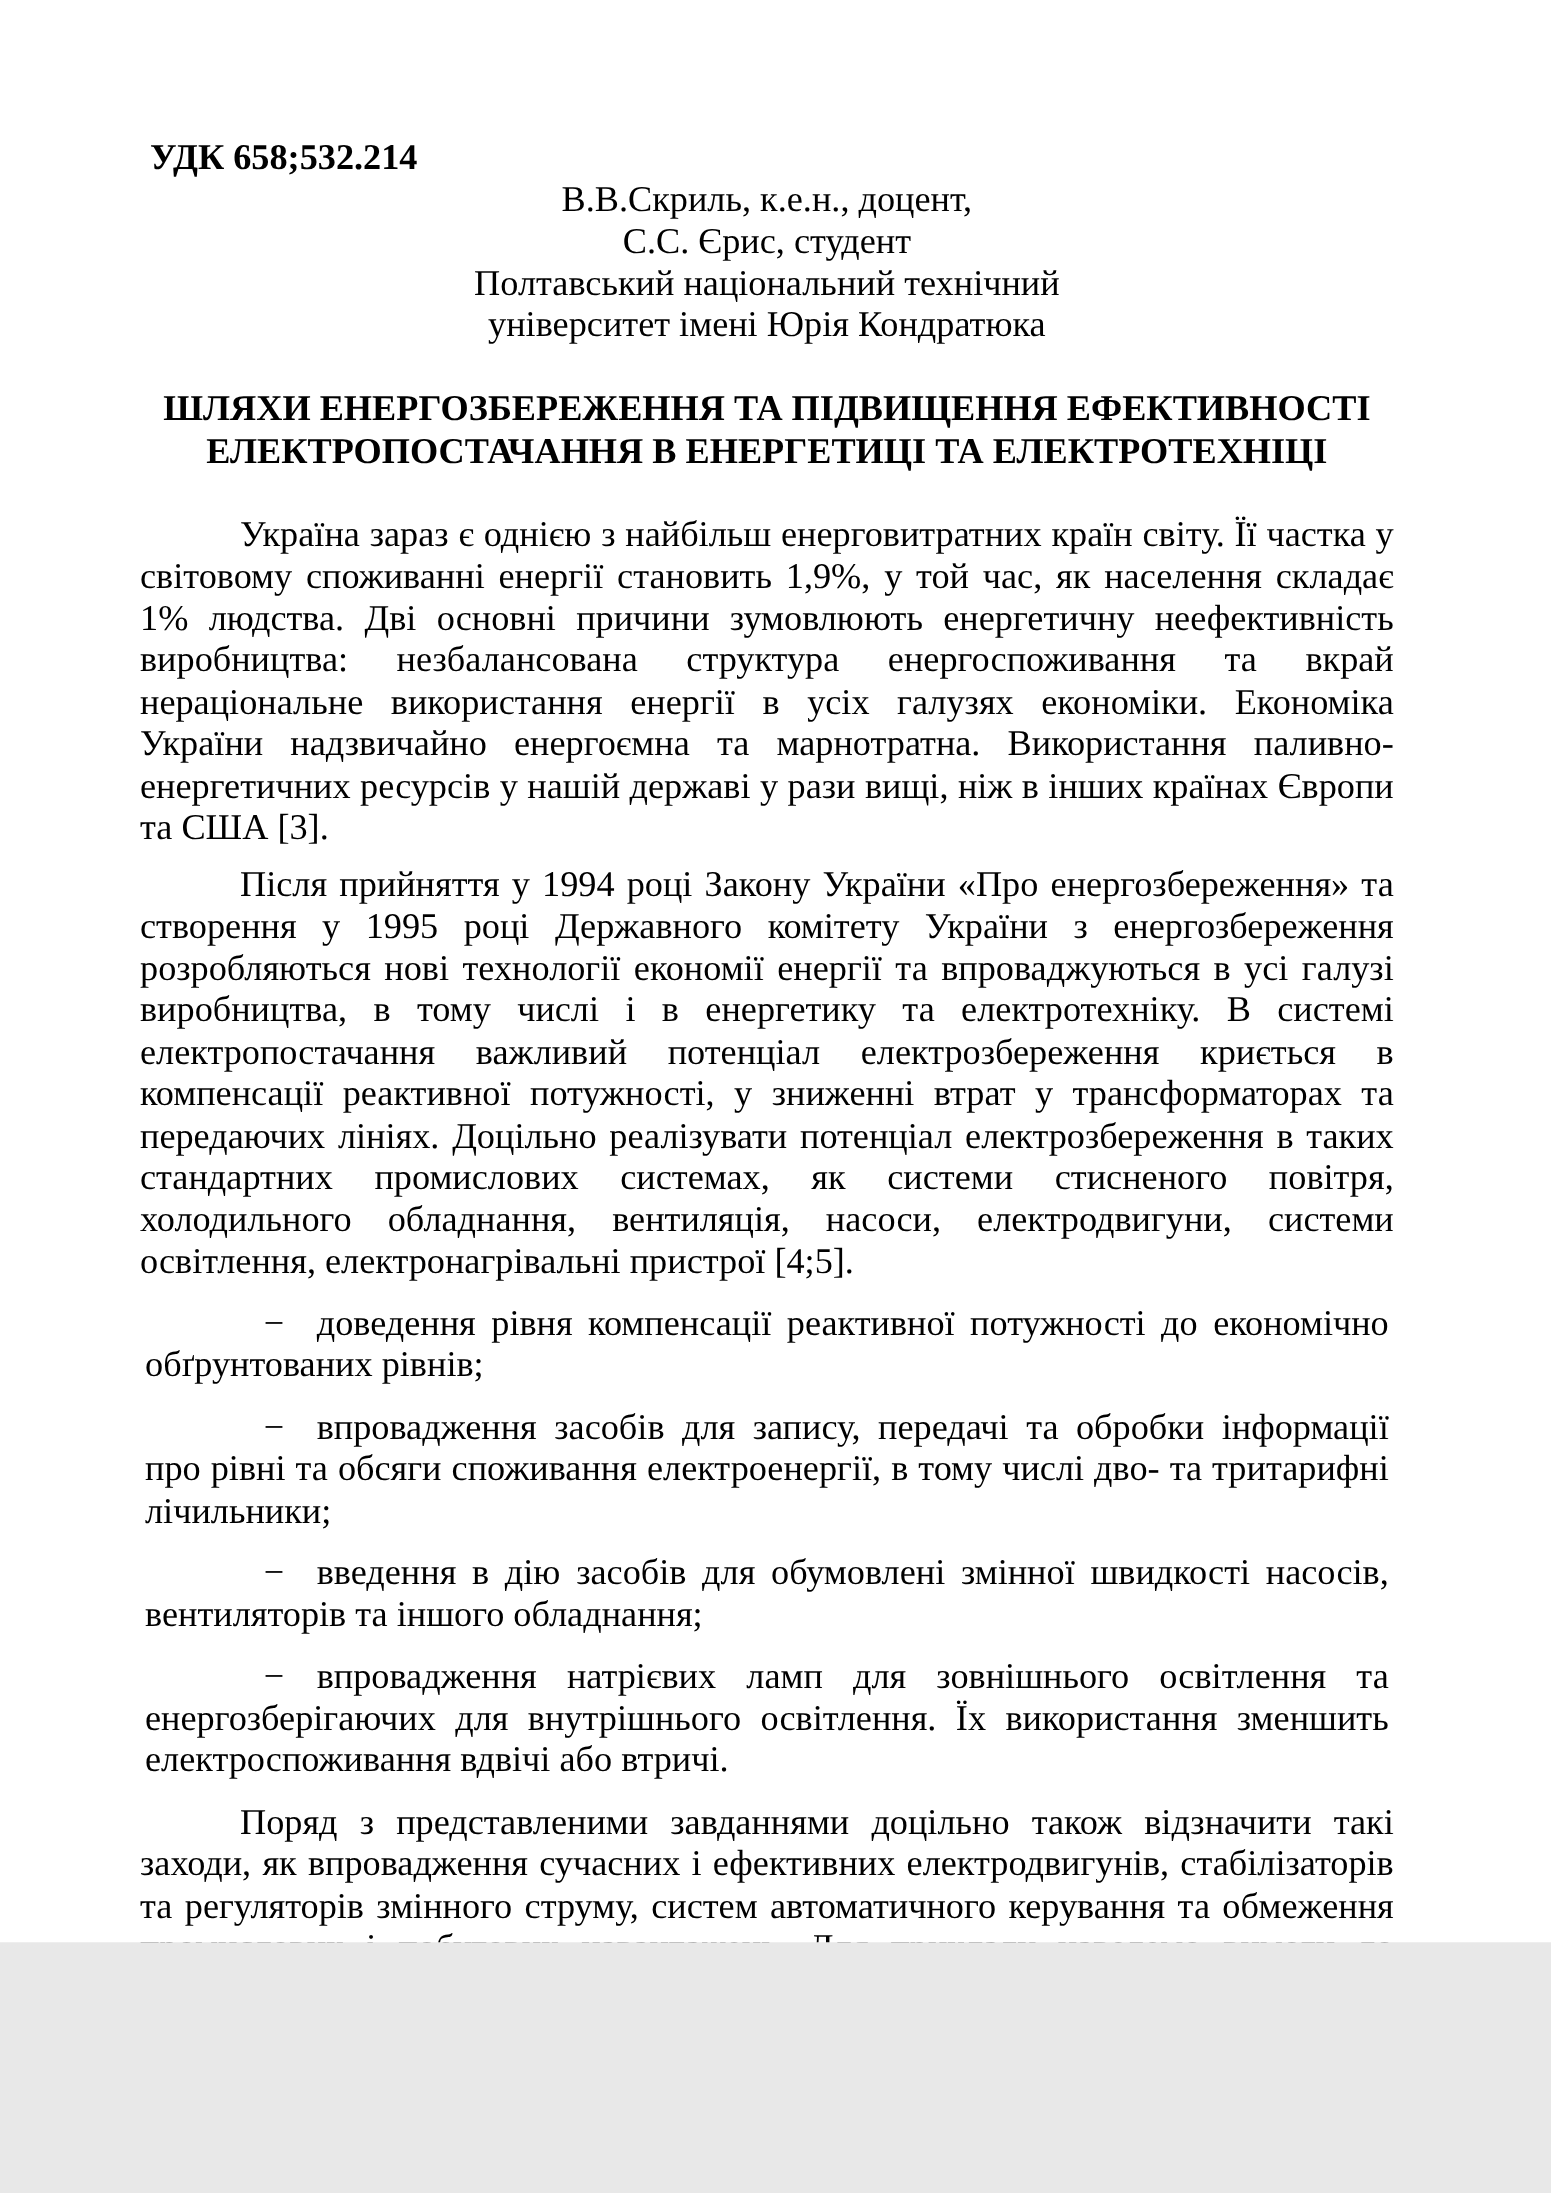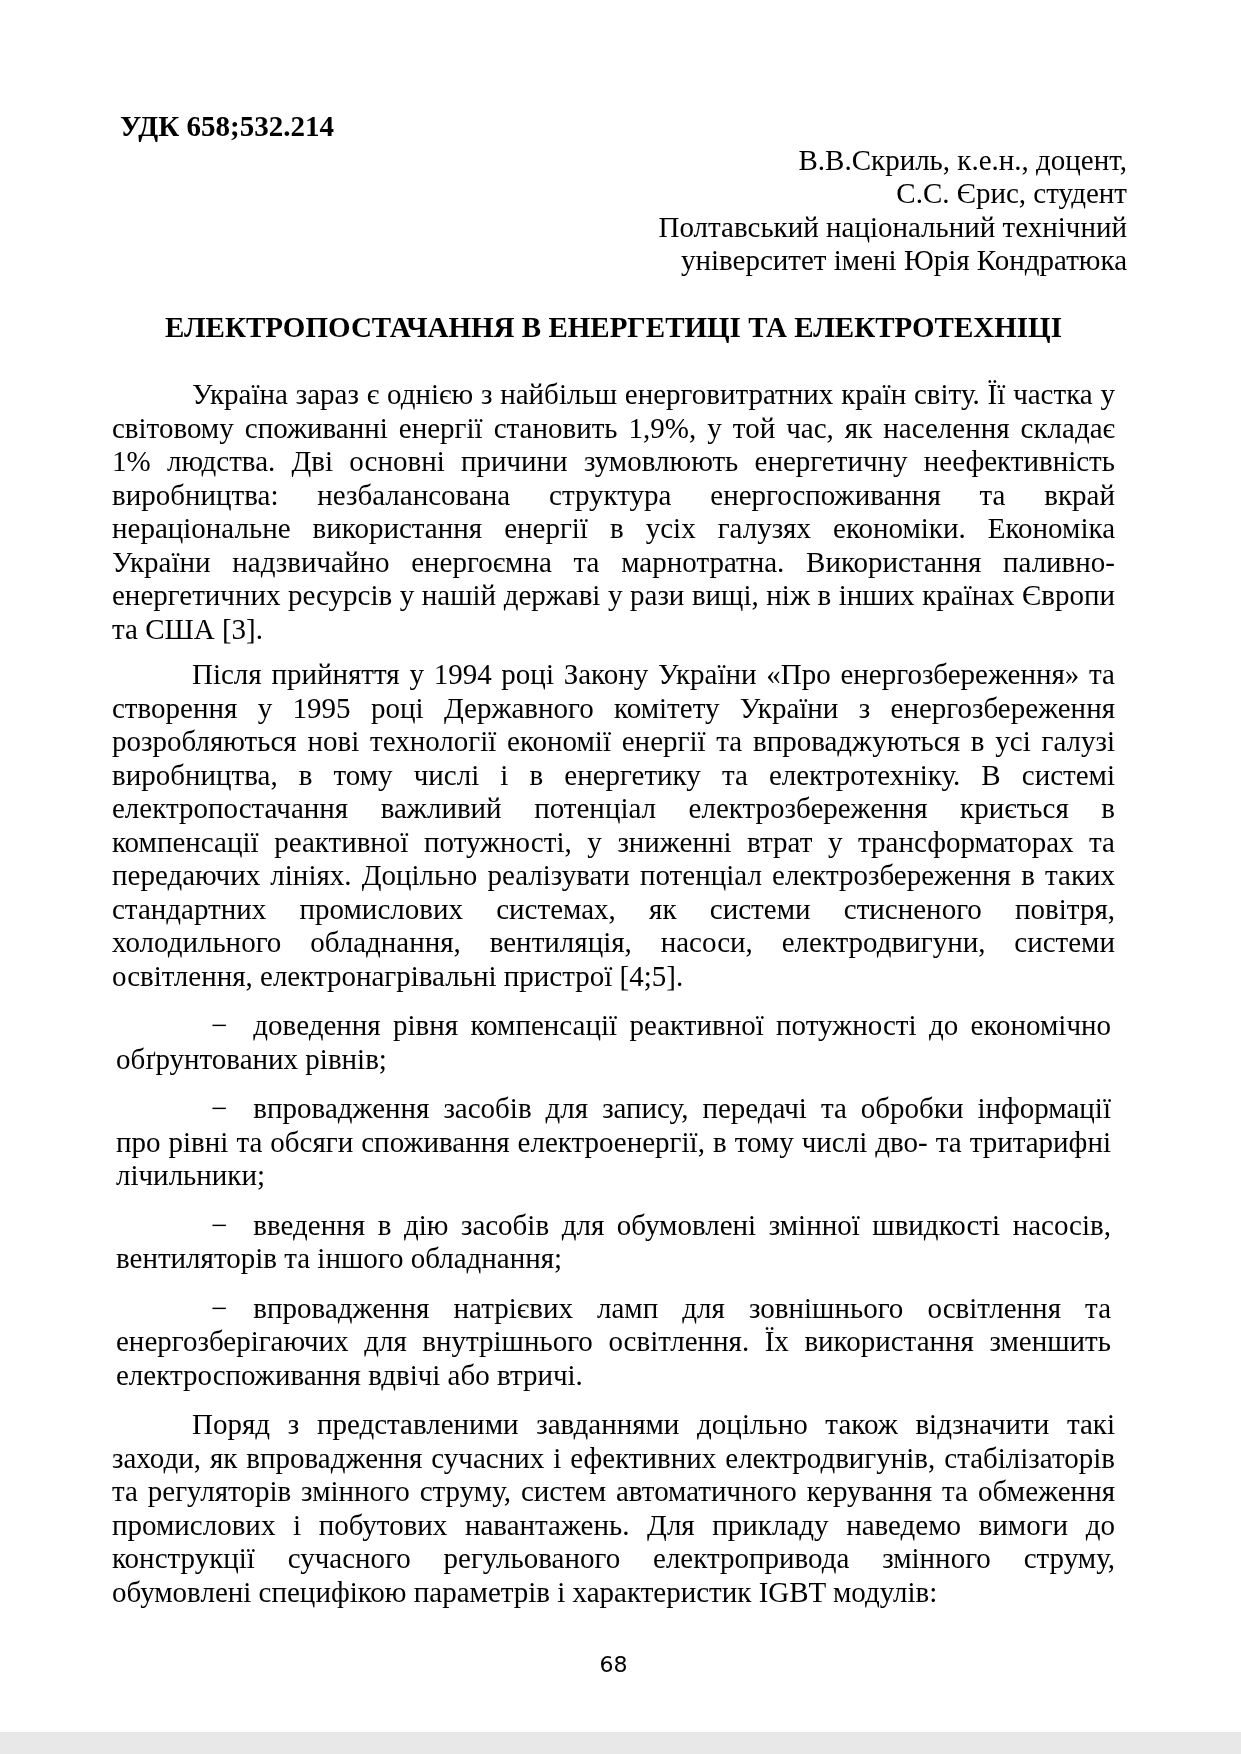--- a/index.html
+++ b/index.html
@@ -3,42 +3,42 @@
 <meta charset="utf-8">
 <style>
   html, body {
     margin: 0;
     padding: 0;
     background: #e8e8e8;
   }
   .page {
     position: relative;
     width: 1241px;
-    height: 1732px;
+    height: 1554px;
     margin: 0 auto;
     background: #ffffff;
     color: #000000;
     font-family: "Liberation Serif", serif;
     font-size: 29px;
     line-height: 33.5px;
     overflow: hidden;
   }
   .content {
     position: absolute;
     left: 100px;
     top: 110px;
     width: 1027px;
   }
   .udk {
     font-weight: bold;
     text-indent: 20px;
     text-align: left;
   }
   .authors {
-    text-align: right;
+    text-align: center;
   }
   .authors div {
     white-space: nowrap;
   }
   .title {
     font-size: 29px;
     font-weight: bold;
     text-align: center;
     margin: 33.5px 0;
     line-height: 33.5px;
@@ -77,20 +77,21 @@
     <div class="udk">УДК 658;532.214</div>
 
     <div class="authors">
       <div>В.В.Скриль, к.е.н., доцент,</div>
       <div>С.С. Єрис, студент</div>
       <div>Полтавський національний технічний</div>
       <div>університет імені Юрія Кондратюка</div>
     </div>
 
     <h1 class="title">
+      <div>ШЛЯХИ ЕНЕРГОЗБЕРЕЖЕННЯ ТА ПІДВИЩЕННЯ ЕФЕКТИВНОСТІ</div>
       <div>ЕЛЕКТРОПОСТАЧАННЯ В ЕНЕРГЕТИЦІ ТА ЕЛЕКТРОТЕХНІЦІ</div>
     </h1>
 
     <p class="para">Україна зараз є однією з найбільш енерговитратних країн світу. Її частка у світовому споживанні енергії становить 1,9%, у той час, як населення складає 1% людства. Дві основні причини зумовлюють енергетичну неефективність виробництва: незбалансована структура енергоспоживання та вкрай нераціональне використання енергії в усіх галузях економіки. Економіка України надзвичайно енергоємна та марнотратна. Використання паливно-енергетичних ресурсів у нашій державі у рази вищі, ніж в інших країнах Європи та США [3].</p>
 
     <p class="para">Після прийняття у 1994 році Закону України «Про енергозбереження» та створення у 1995 році Державного комітету України з енергозбереження розробляються нові технології економії енергії та впроваджуються в усі галузі виробництва, в тому числі і в енергетику та електротехніку. В системі електропостачання важливий потенціал електрозбереження криється в компенсації реактивної потужності, у зниженні втрат у трансформаторах та передаючих лініях. Доцільно реалізувати потенціал електрозбереження в таких стандартних промислових системах, як системи стисненого повітря, холодильного обладнання, вентиляція, насоси, електродвигуни, системи освітлення, електронагрівальні пристрої [4;5].</p>
 
 
     <p class="list-item"><span>−</span><span class="tab"></span><span>доведення рівня компенсації реактивної потужності до економічно обґрунтованих рівнів;</span></p>
 

